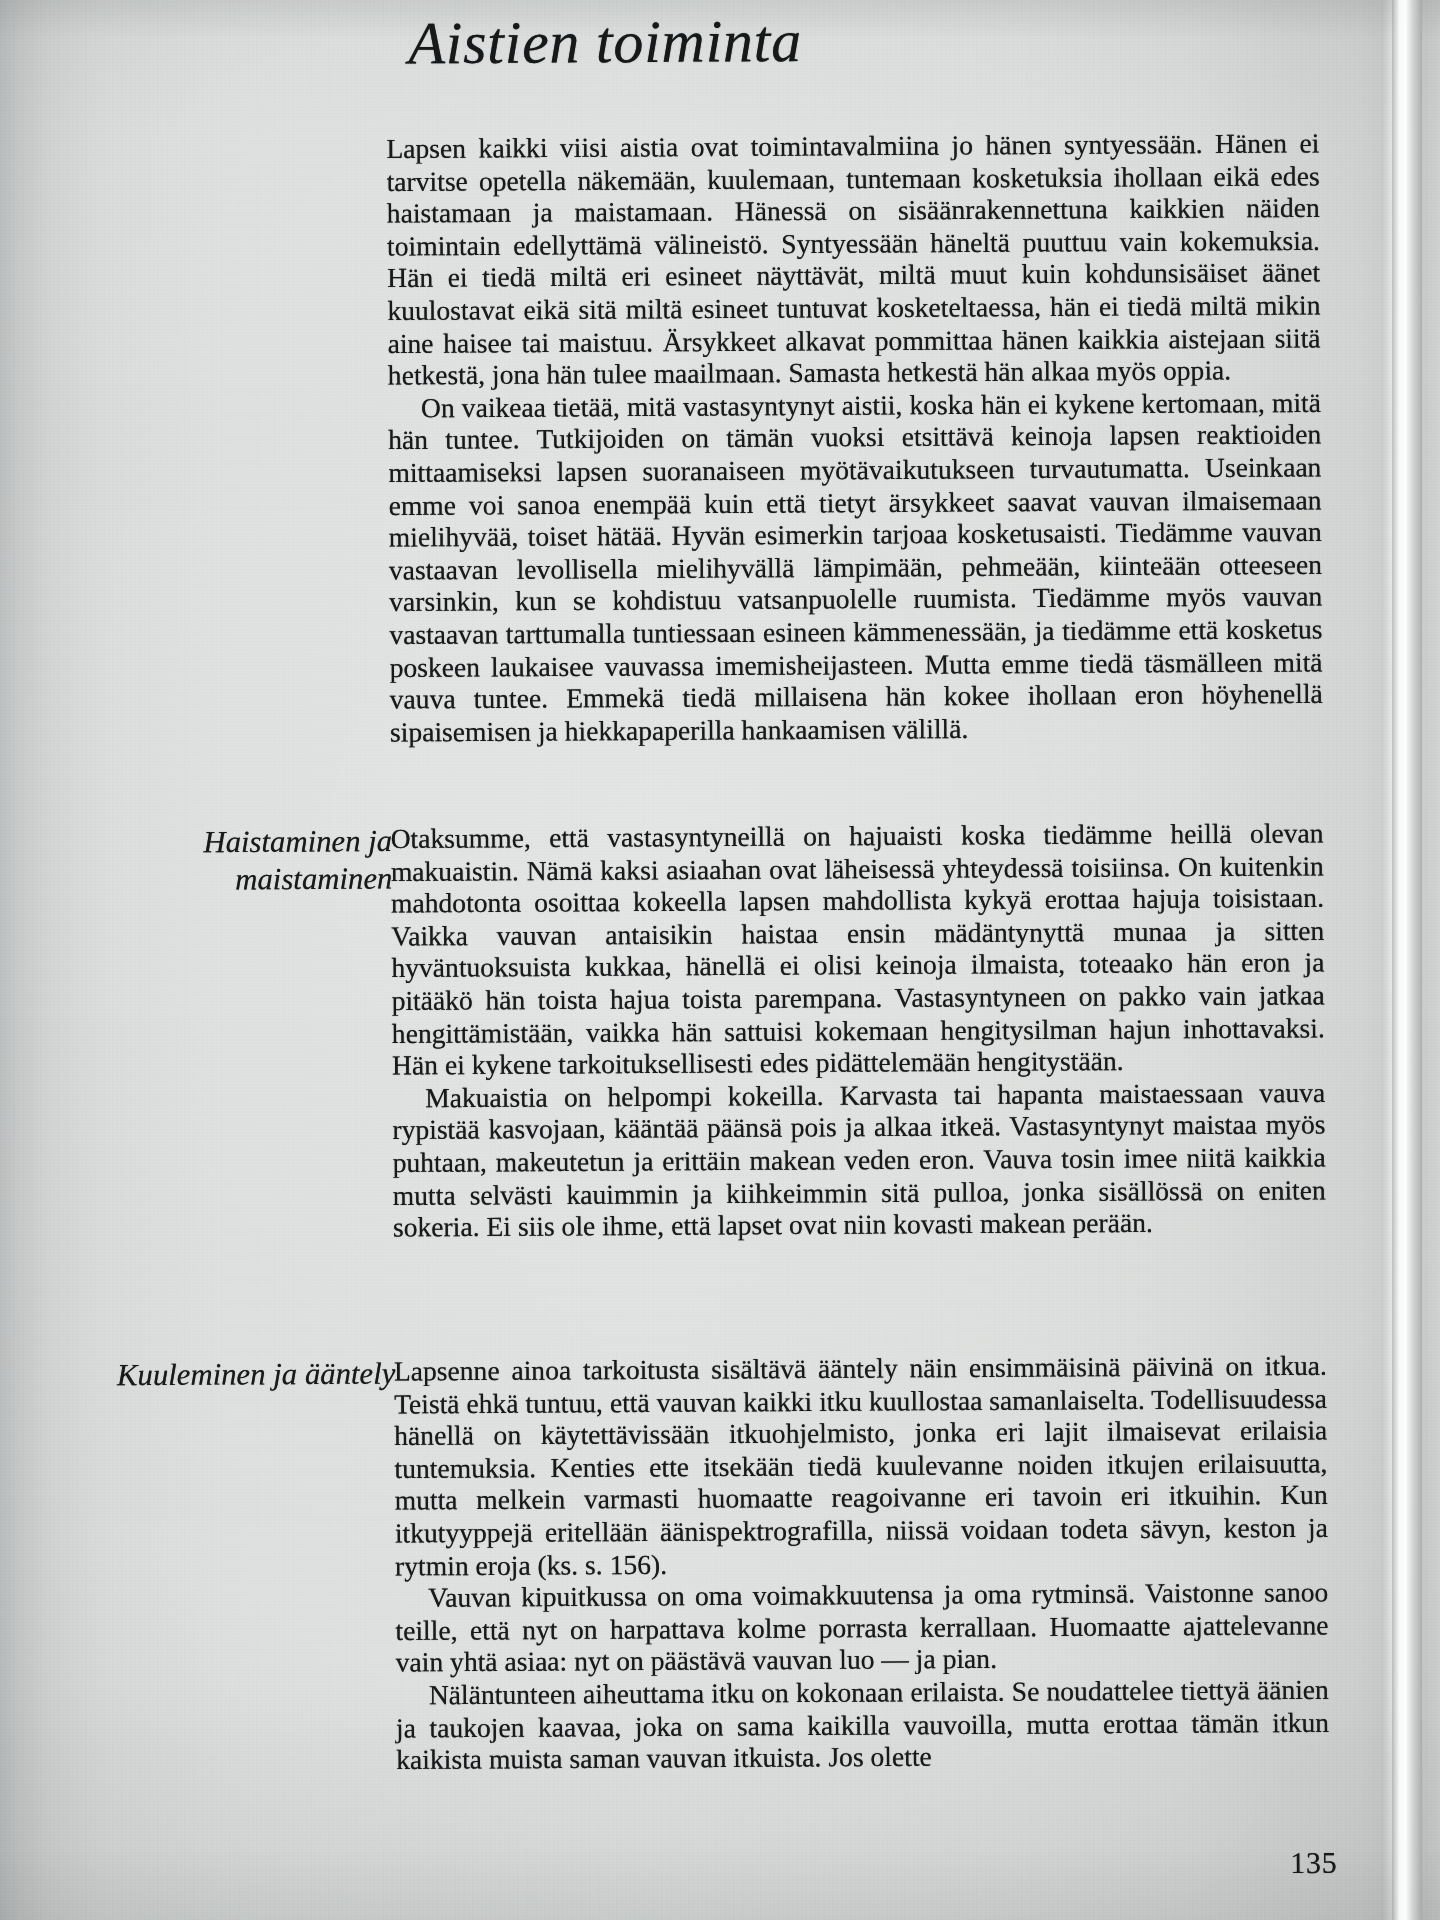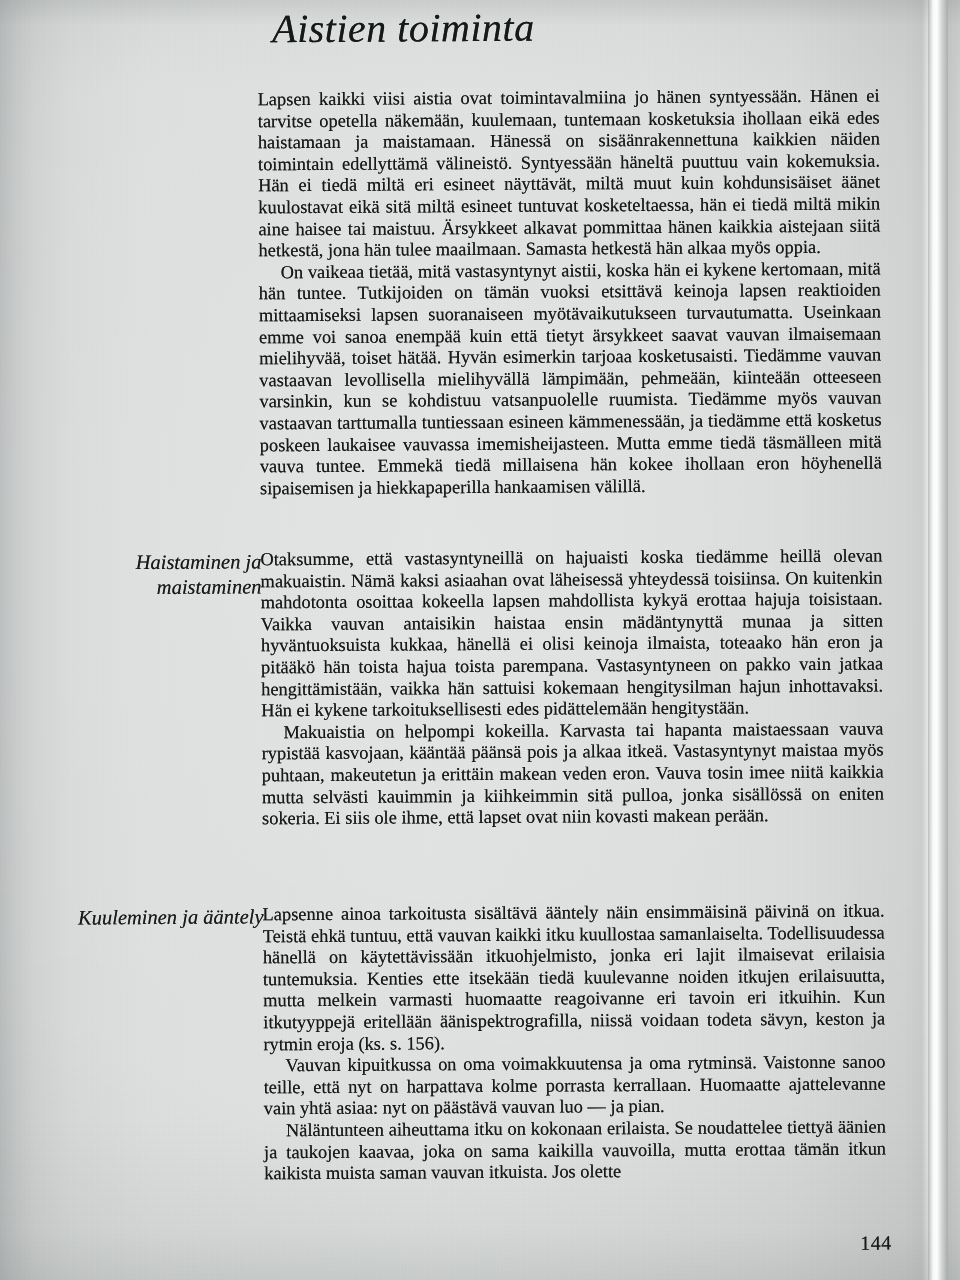--- a/index.html
+++ b/index.html
@@ -183,16 +183,16 @@
 
     <div class="section" style="top:903px;">
       <div class="sidehead" style="top:0px;">Kuuleminen ja ääntely</div>
       <div class="column">
         <p class="body-text">Lapsenne ainoa tarkoitusta sisältävä ääntely näin ensimmäisinä päivinä on itkua. Teistä ehkä tuntuu, että vauvan kaikki itku kuullostaa samanlaiselta. Todellisuudessa hänellä on käytettävissään itkuohjelmisto, jonka eri lajit ilmaisevat erilaisia tuntemuksia. Kenties ette itsekään tiedä kuulevanne noiden itkujen erilaisuutta, mutta melkein varmasti huomaatte reagoivanne eri tavoin eri itkuihin. Kun itkutyyppejä eritellään äänispektrografilla, niissä voidaan todeta sävyn, keston ja rytmin eroja (ks. s. 156).</p>
         <p class="body-text indent">Vauvan kipuitkussa on oma voimakkuutensa ja oma rytminsä. Vaistonne sanoo teille, että nyt on harpattava kolme porrasta kerrallaan. Huomaatte ajattelevanne vain yhtä asiaa: nyt on päästävä vauvan luo — ja pian.</p>
         <p class="body-text indent">Näläntunteen aiheuttama itku on kokonaan erilaista. Se noudattelee tiettyä äänien ja taukojen kaavaa, joka on sama kaikilla vauvoilla, mutta erottaa tämän itkun kaikista muista saman vauvan itkuista. Jos olette</p>
       </div>
     </div>
 
-    <div class="folio">144</div>
+    <div class="folio">135</div>
 
   </div>
 </div>
 
 </body></html>

